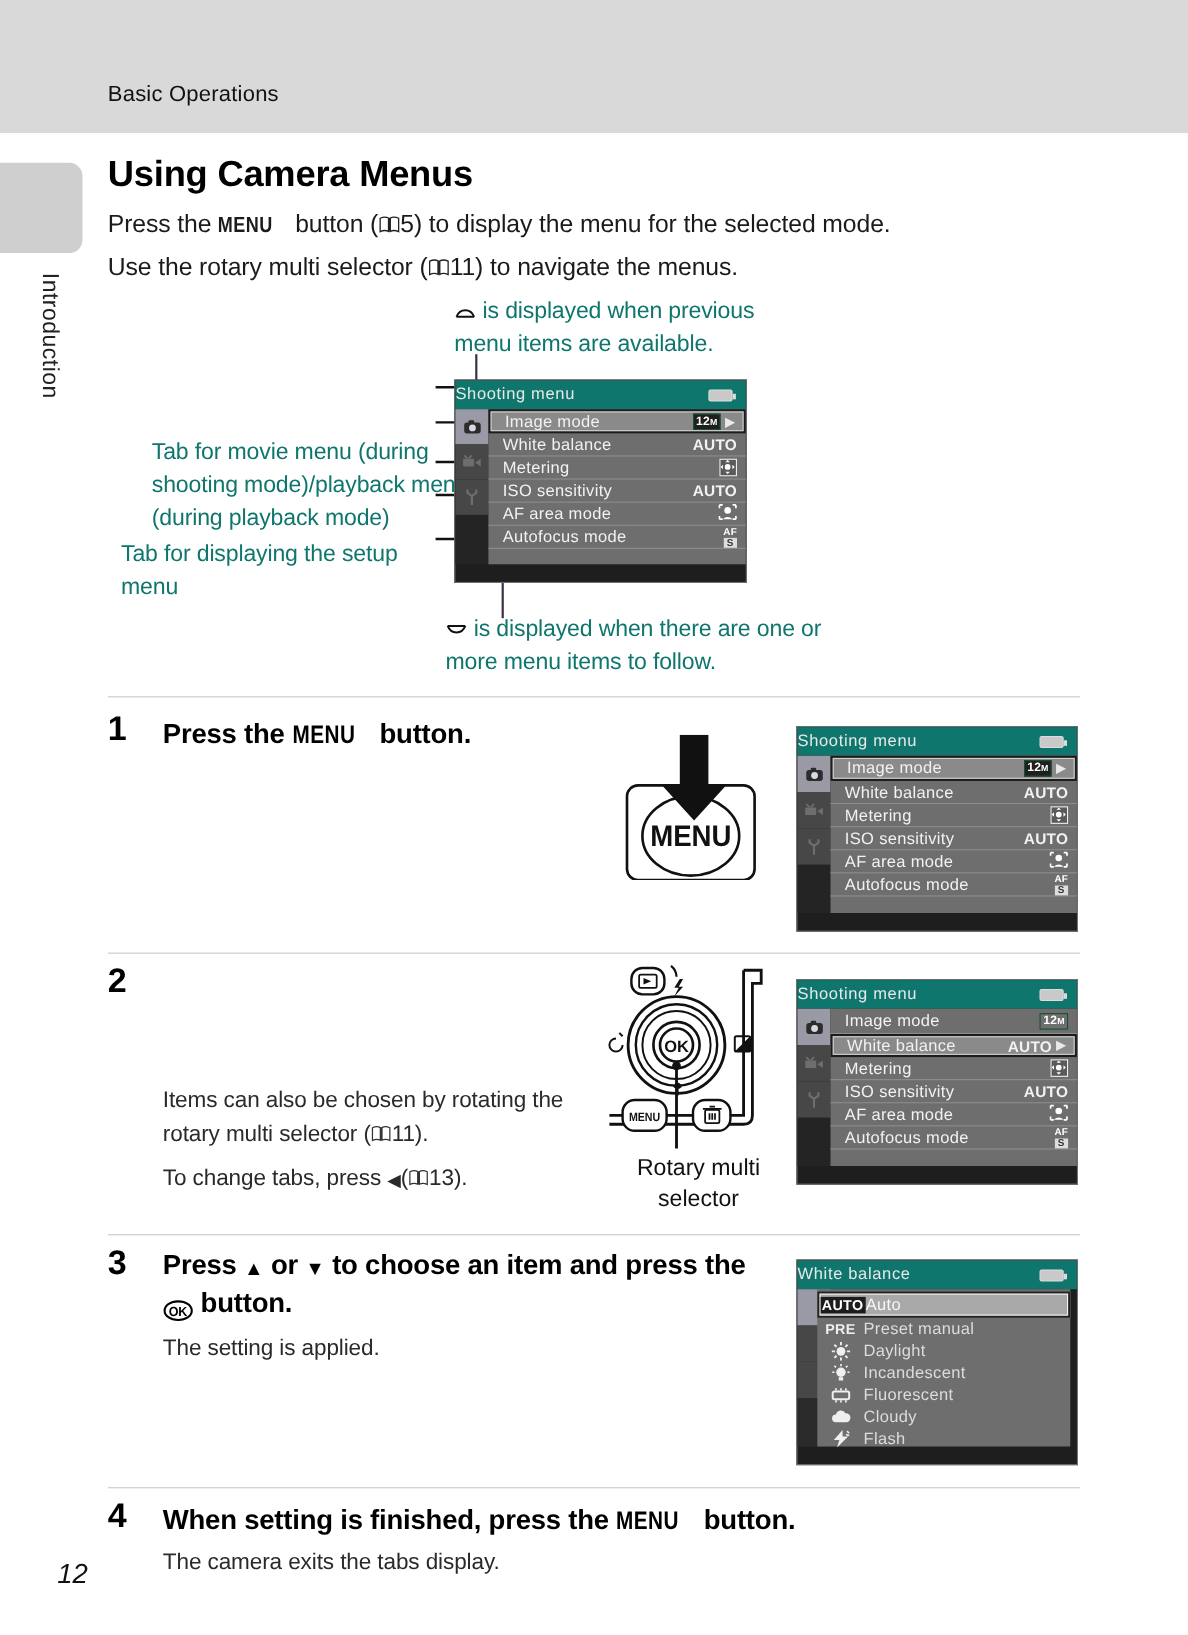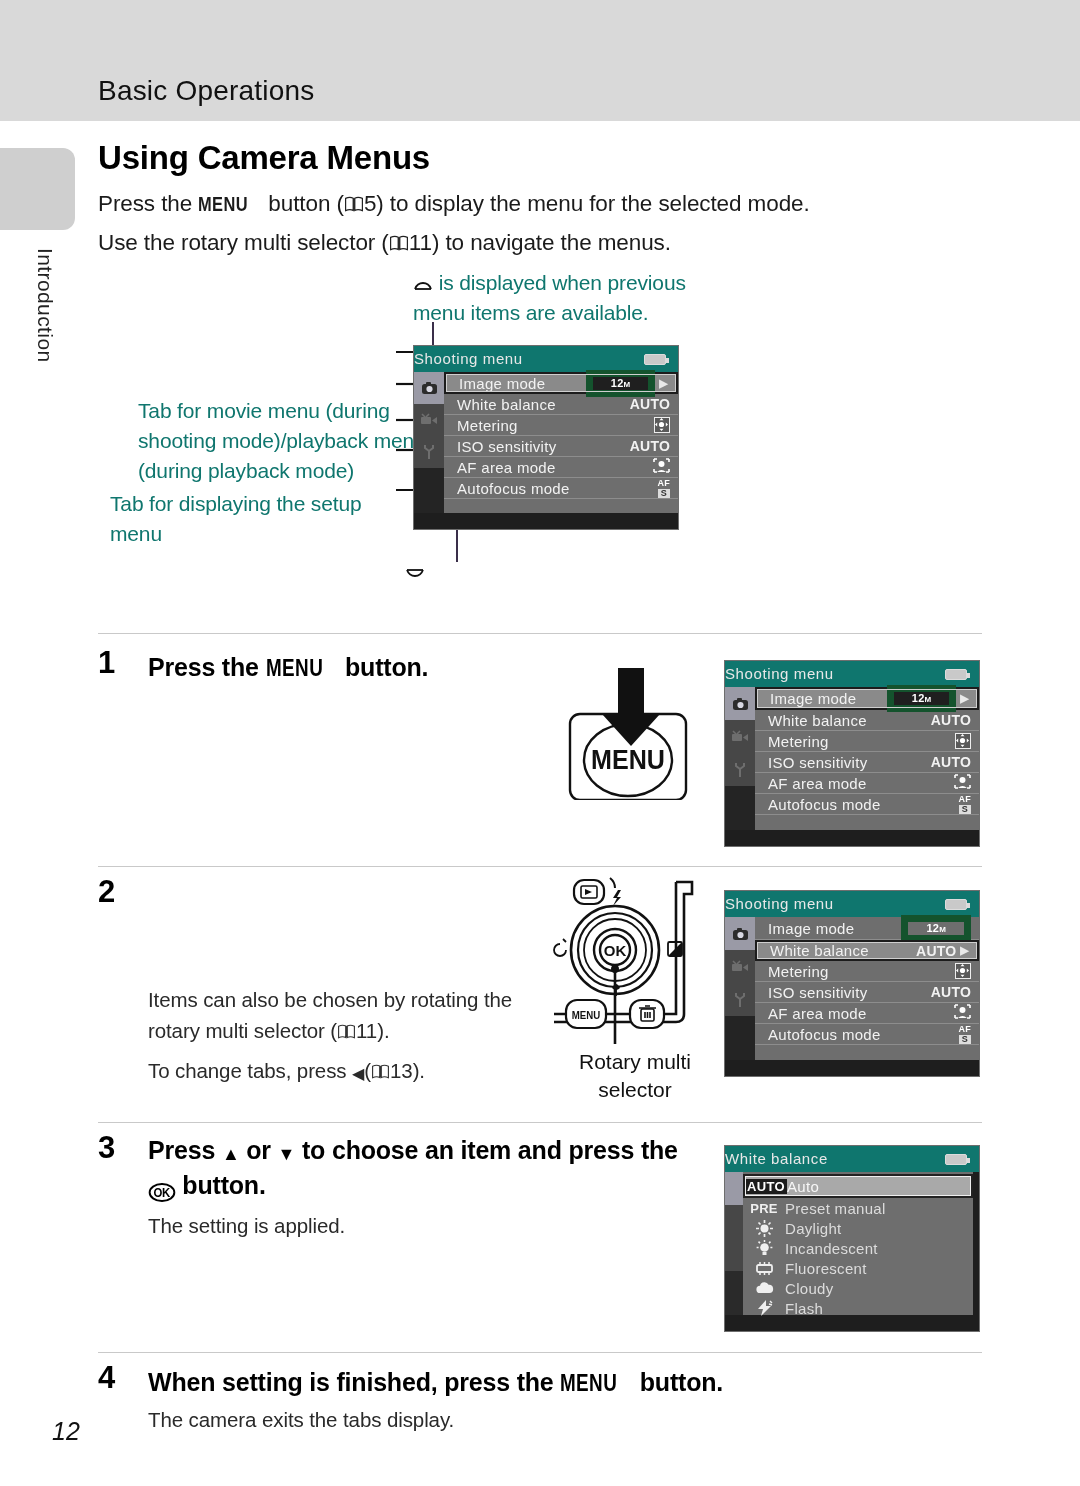--- a/index.html
+++ b/index.html
@@ -12,21 +12,21 @@
   }
   .page { position: relative; width: 1080px; height: 1486px; background: #fff; }
 
   
   .header-band {
     position: absolute; left: 0; top: 0; width: 1080px; height: 121px;
     background: #d9d9d9;
   }
   .header-title {
     position: absolute; left: 98px; top: 75px;
-    font-size: 28px; font-weight: 400; letter-spacing: .2px; color: #111;
+    font-size: 20px; font-weight: 400; letter-spacing: .2px; color: #111;
   }
 
   
   .thumb-tab {
     position: absolute; left: -30px; top: 148px; width: 105px; height: 82px;
     background: #cfcfcf; border-radius: 0 12px 12px 0;
   }
   .side-label {
     position: absolute; left: 33px; top: 248px;
     font-size: 21px; color: #222; white-space: nowrap;
@@ -110,22 +110,22 @@
     display: flex; align-items: center; gap: 4px;
   }
   .lcd .row.hl {
     background: #8a8a8a; border: 2px solid #1c1c1c; outline: 1px solid #cfcfcf;
     outline-offset: -3px;
   }
   .lcd .row.blank { border-bottom: none; }
 
   
   .chip-12m {
-    display:inline-block; background:#1f1f1f; color:#fff; border:7px solid #14532d;
-    font-size:11px; font-weight:bold; padding:1px 18px; line-height:1;
+    display:inline-block; background:#1f1f1f; color:#fff; border:1px solid #14532d;
+    font-size:11px; font-weight:bold; padding:1px 2px; line-height:1;
   }
   .chip-12m sub { font-size: 8px; vertical-align: baseline; }
   .glyph-box {
     display:inline-block; width:16px; height:16px; border:1.5px solid #eee;
     position: relative; background:#5a5a5a;
   }
   .glyph-af {
     display:inline-block; text-align:center; line-height:1; font-size:9px; font-weight:bold; color:#fff;
   }
   .glyph-af b { display:block; }
@@ -253,20 +253,21 @@
   <div class="callout-text" id="cal-left2">Tab for movie menu (during shooting mode)/playback menu (during playback mode)</div>
   <div class="callout-text" id="cal-left3">Tab for displaying the setup menu</div>
 
   <div class="callout-text" id="cal-bottom">
     <span>
       <svg width="20" height="12" viewBox="0 0 20 12" style="vertical-align:-1px">
           <path d="M2 2 C 5 10, 15 10, 18 2" fill="none" stroke="#111" stroke-width="1.8"></path>
           <line x1="2" y1="2" x2="18" y2="2" stroke="#111" stroke-width="1.8"></line>
         </svg>
     </span>
+    <span>is displayed when there are one or more menu items to follow.</span>
   </div>
 
   <div class="lcd" id="lcd-diagram" style="left:413px; top:345px; width:266px; height:185px;">
     <div class="lcd-title">
       <span>Shooting menu</span>
       <span class="batt"></span>
     </div>
     <div class="tabcol" style="top:26px; bottom:16px;">
       <div class="tabitem sel" style="height:32px">
         <svg width="17" height="14" viewBox="0 0 17 14">

